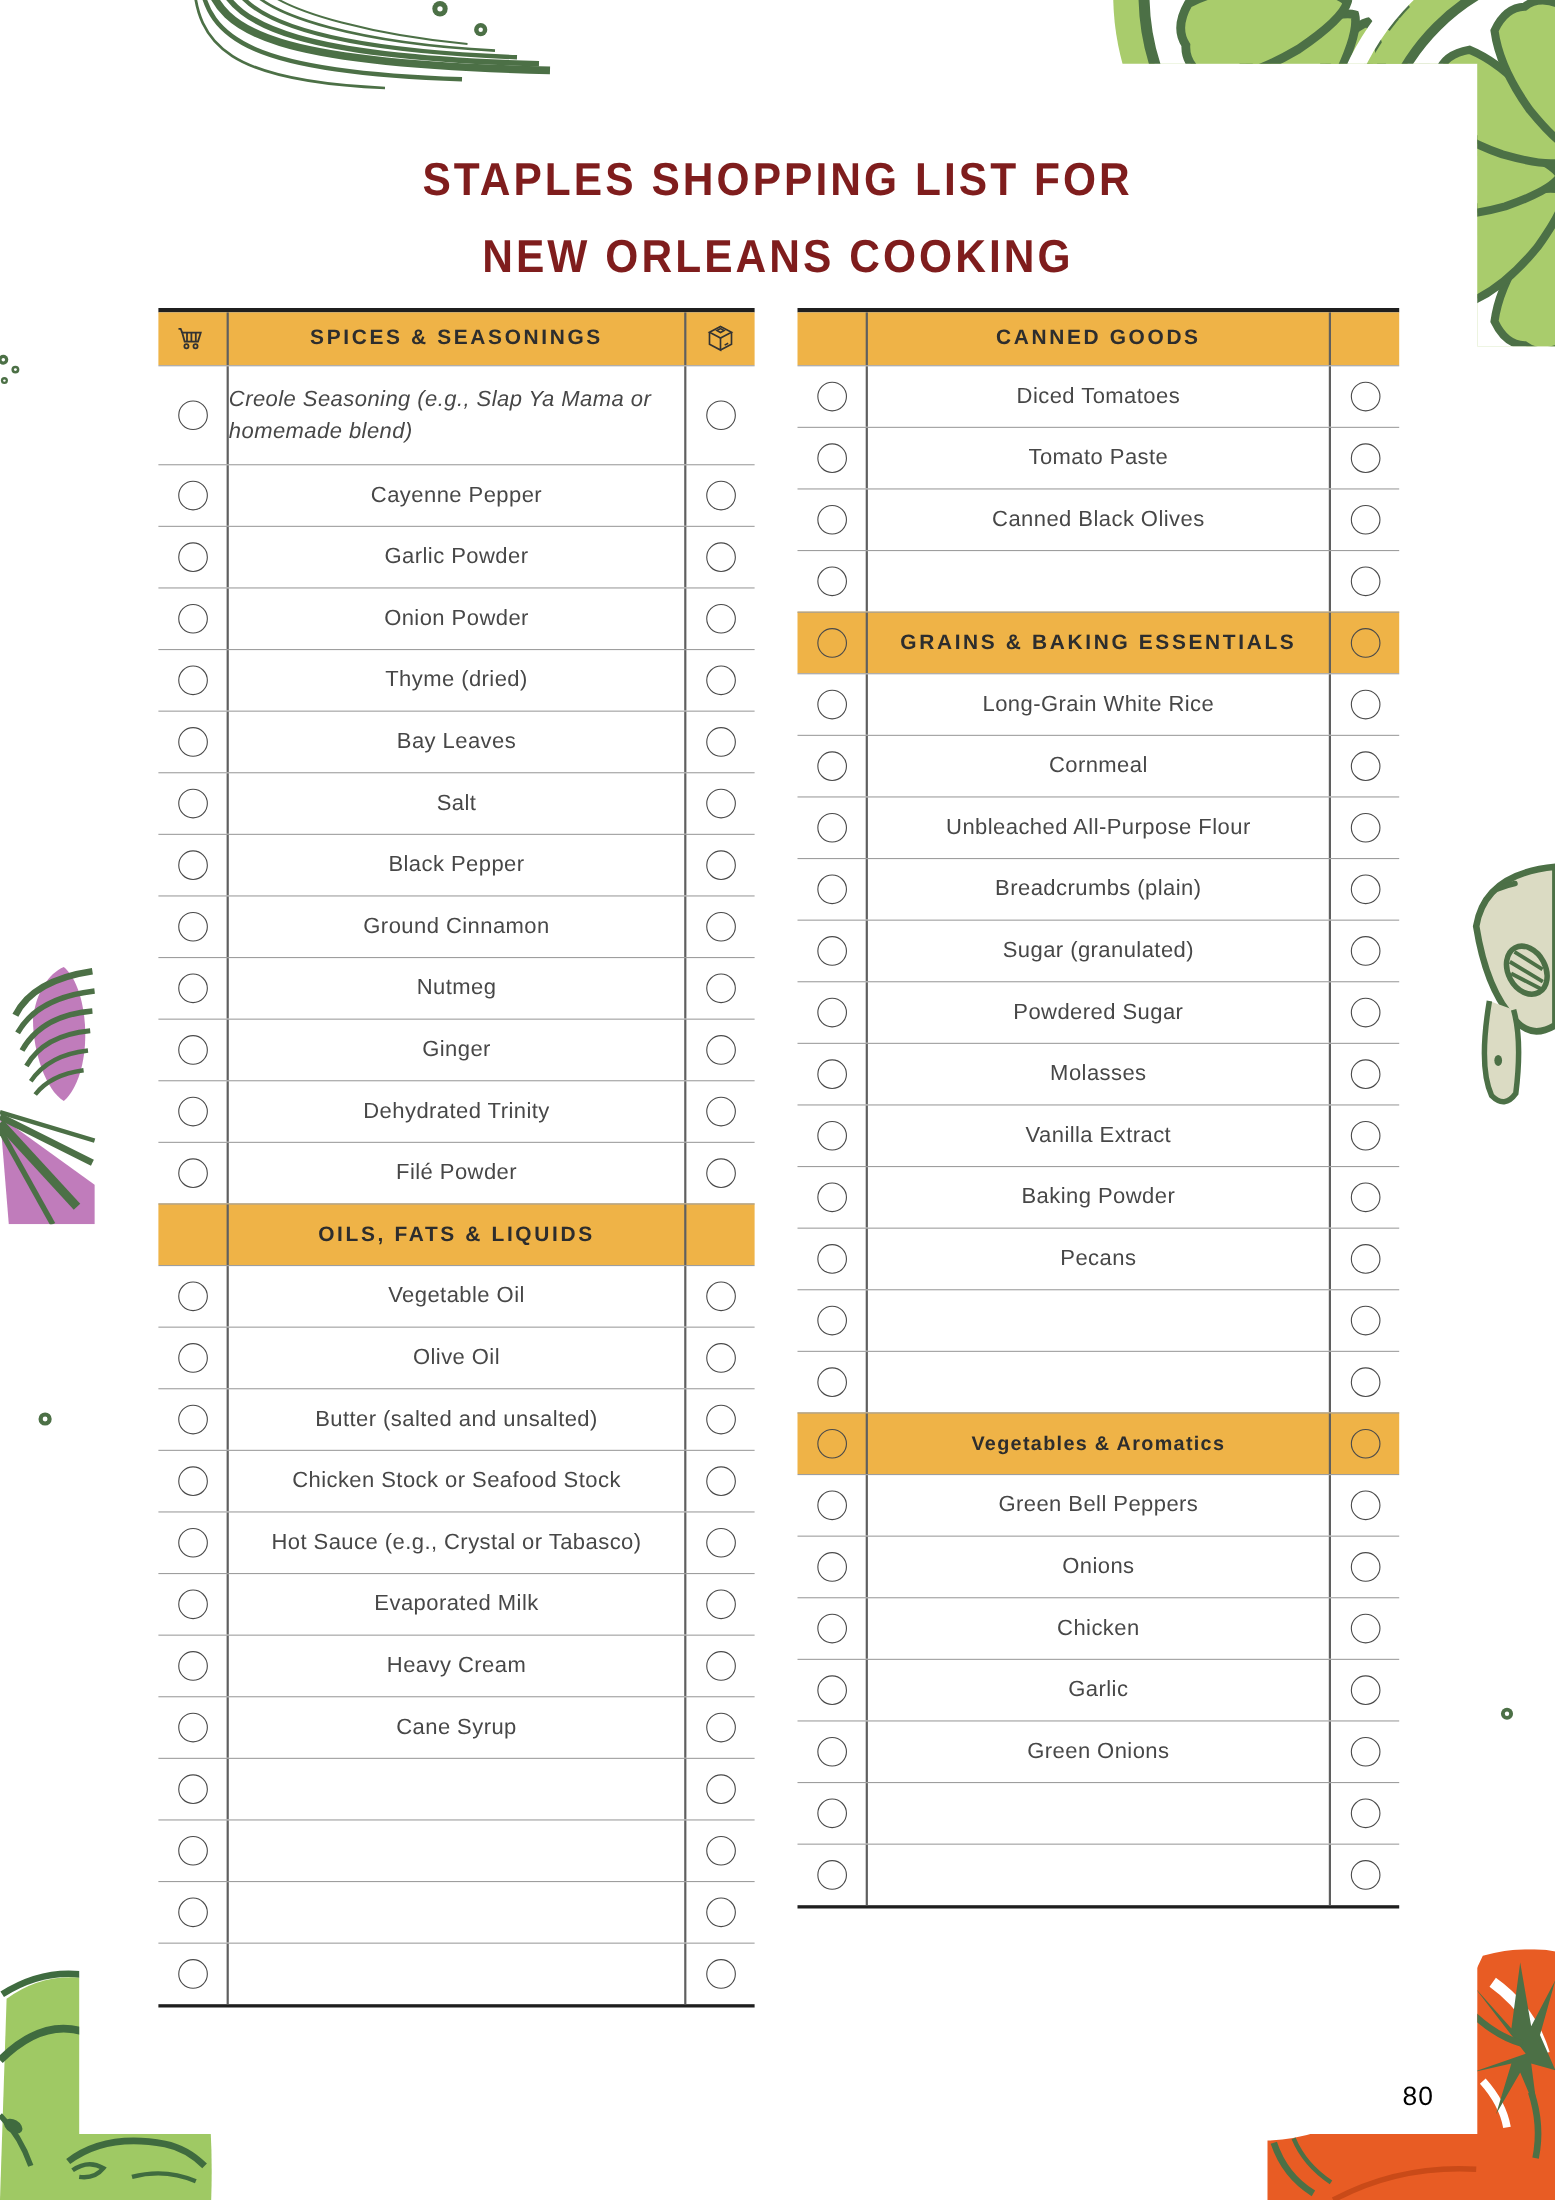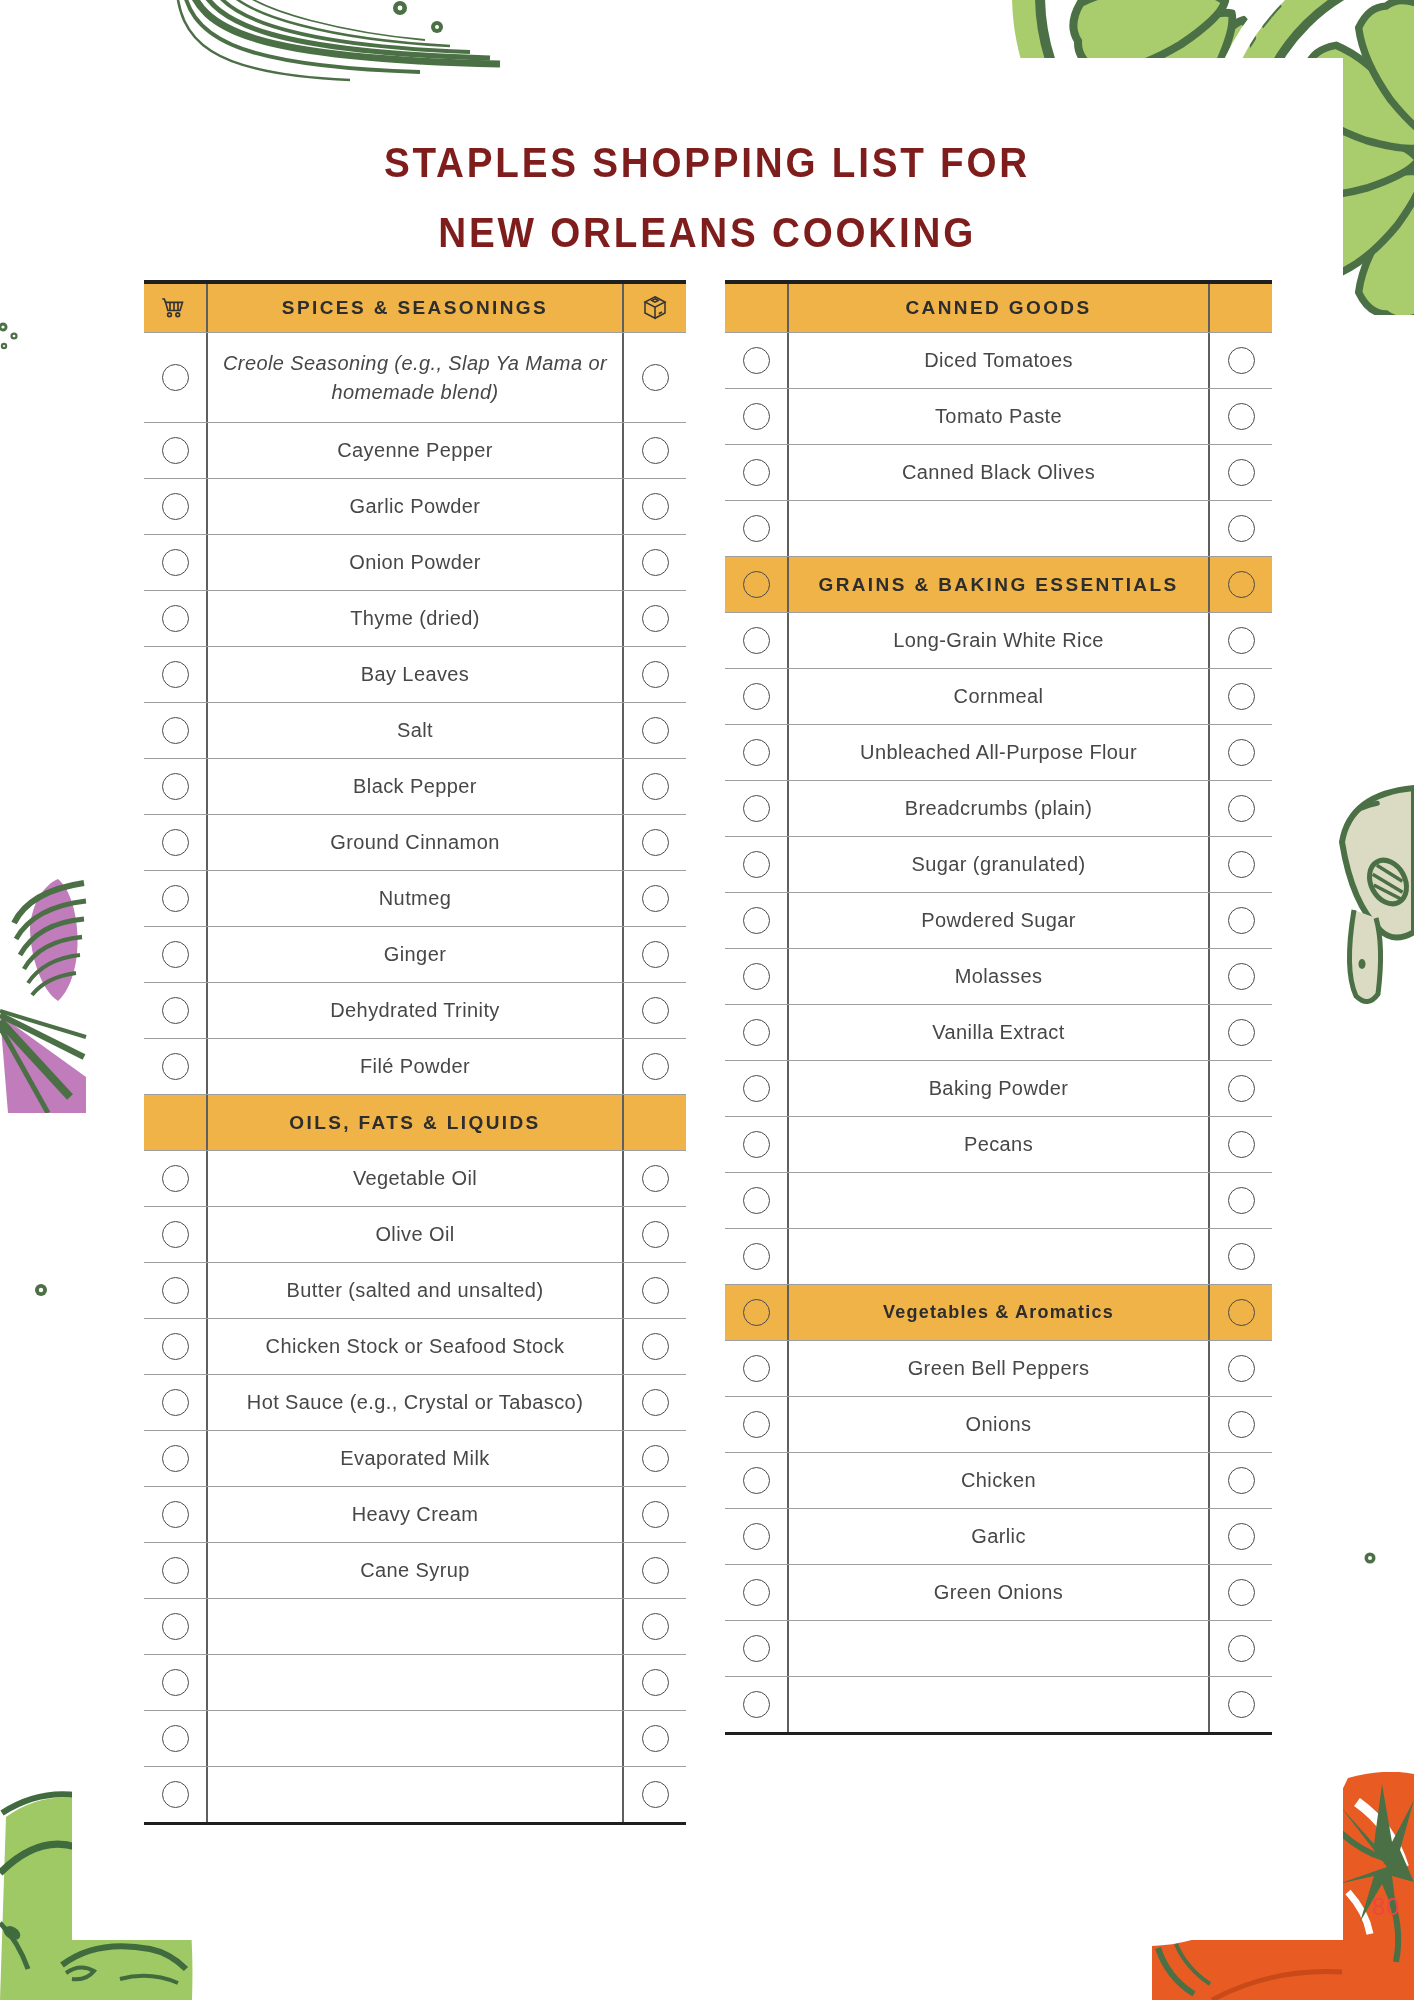--- a/index.html
+++ b/index.html
@@ -35,34 +35,34 @@
   }
   .row{display:flex;align-items:stretch;height:56px;flex:0 0 auto;border-top:1px solid var(--hline);box-sizing:border-box;}
   .row:first-child{border-top:none;}
   .row.tall{height:90px;font-style:italic;}
   .row.head{background:var(--accent);}
   .row.head.first{height:48px;}
   .cell{display:flex;align-items:center;justify-content:center;box-sizing:border-box;}
   .cell.check{flex:0 0 62px;}
   .cell.item{
     flex:1 1 auto;border-left:2px solid var(--vline);border-right:2px solid var(--vline);
-    text-align:center;font-size:20px;color:var(--item-text);letter-spacing:0.4px;
+    text-align:left;font-size:20px;color:var(--item-text);letter-spacing:0.4px;
     line-height:1.45;padding:0 0;
   }
   .row.head .cell.item{
     font-weight:700;color:#2d2d2d;font-size:19px;letter-spacing:2.4px;
   }
   .row.head.mixed .cell.item{letter-spacing:1.2px;font-size:18px;}
   .circle{
     width:27px;height:27px;border:1.6px solid #4a4a4a;border-radius:50%;
     background:transparent;box-sizing:border-box;
   }
   .hicon{width:30px;height:30px;}
   .pagenum{
-    position:absolute;left:1372px;top:1893px;font-size:24px;color:#ef4444;letter-spacing:1px;
+    position:absolute;left:1275px;top:1893px;font-size:24px;color:#000000;letter-spacing:1px;
   }
 </style>
 </head>
 <body>
 
 <div class="page">
 
   <div class="deco" style="left:170px;top:0px;">
     <svg width="345" height="90" viewBox="0 0 345 90" fill="none">
       <path d="M18,-20 C30,30 80,58 330,64" stroke="var(--leaf)" stroke-width="7"></path>

